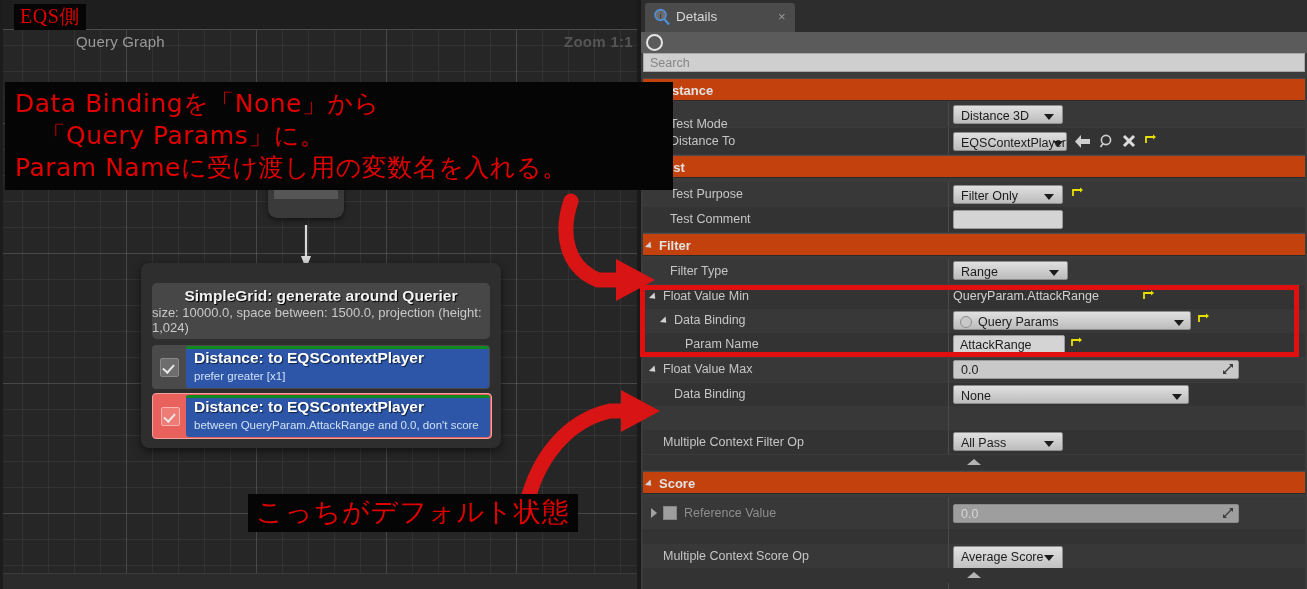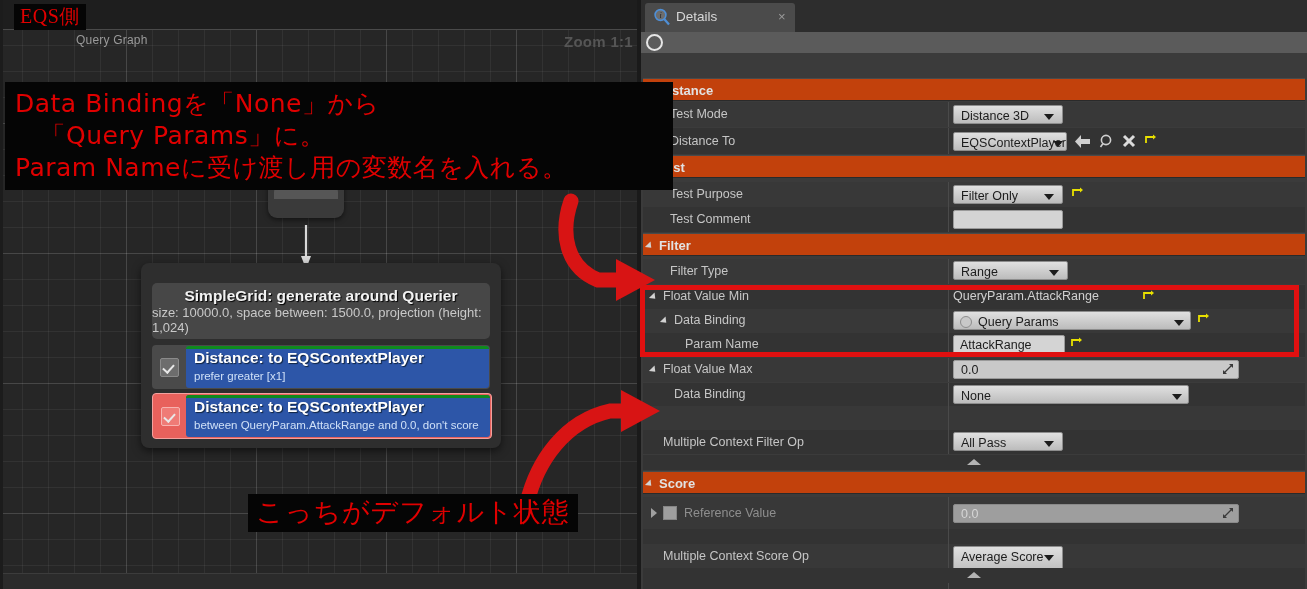--- a/index.html
+++ b/index.html
@@ -11,21 +11,21 @@
   #graph-grid{position:absolute;inset:0;
     background-image:
       linear-gradient(to right,rgba(255,255,255,0.055) 1px,transparent 1px),
       linear-gradient(to bottom,rgba(255,255,255,0.055) 1px,transparent 1px),
       linear-gradient(to right,rgba(255,255,255,0.10) 1px,transparent 1px),
       linear-gradient(to bottom,rgba(255,255,255,0.10) 1px,transparent 1px);
     background-size:26px 26px,26px 26px,130px 130px,130px 130px;
     background-position:-4px -7px,-4px -7px,-4px -7px,-4px -7px;}
   #graph-topfade{position:absolute;left:0;top:0;width:641px;height:30px;background:#1e1e1e;}
   #graph-topline{position:absolute;left:0;top:29px;width:641px;height:1px;background:#4a4a4a;}
-  #graph-title{position:absolute;left:76px;top:33px;font-size:12px;color:#9a9a9a;letter-spacing:.2px;}
+  #graph-title{position:absolute;left:76px;top:33px;font-size:15px;color:#9a9a9a;letter-spacing:.2px;}
   #graph-zoom{position:absolute;right:8px;top:33px;font-size:15px;color:#555;font-weight:bold;letter-spacing:.3px;}
   #graph-bottomline{position:absolute;left:0;bottom:15px;width:641px;height:1px;background:#3c3c3c;}
   #graph-bottombar{position:absolute;left:0;bottom:0;width:641px;height:15px;background:#2b2b2b;}
   #graph-leftedge{position:absolute;left:0;top:0;width:3px;height:589px;background:#1c1c1c;}
   #graph-rightedge{position:absolute;left:637px;top:0;width:4px;height:589px;background:#1a1a1a;}
 
   
   .root-node{position:absolute;left:268px;top:160px;width:76px;height:58px;background:#3a3a3a;border-radius:9px;box-shadow:0 2px 5px rgba(0,0,0,.5);}
   .root-node .cap{position:absolute;left:6px;top:28px;width:64px;height:11px;background:#565656;border-radius:4px 4px 0 0;}
   .root-node .lbl{position:absolute;left:0;top:5px;width:76px;text-align:center;font-size:13px;color:#c8c8c8;font-weight:bold;}
@@ -167,29 +167,32 @@
         </svg>
         <div id="tab-label">Details</div>
         <div id="tab-close">×</div>
       </div>
     </div>
 
     <div id="toolbar">
       <div id="lock-icon"></div>
     </div>
 
+    <div id="searchbar">
+      <span>Search</span>
+    </div>
 
     <div class="sec" style="top:78px">
       <i class="tri"></i>
       <span class="nm">Distance</span>
     </div>
 
     <div class="row dark" style="top:102px;height:25px">
       <div class="divider"></div>
-      <span class="lbl" style="left:27px;top:5px">Test Mode</span>
+      <span class="lbl" style="left:27px;top:15px">Test Mode</span>
       <div class="combo" style="left:310px;top:3px;width:110px;height:19px">
         <span class="t">Distance 3D</span>
         <i class="ca" style="right:8px"></i>
       </div>
     </div>
 
     <div class="row darker" style="top:128px;height:26px">
       <div class="divider"></div>
       <span class="lbl" style="left:27px;top:6px">Distance To</span>
       <div class="combo" style="left:310px;top:4px;width:114px;height:19px">

